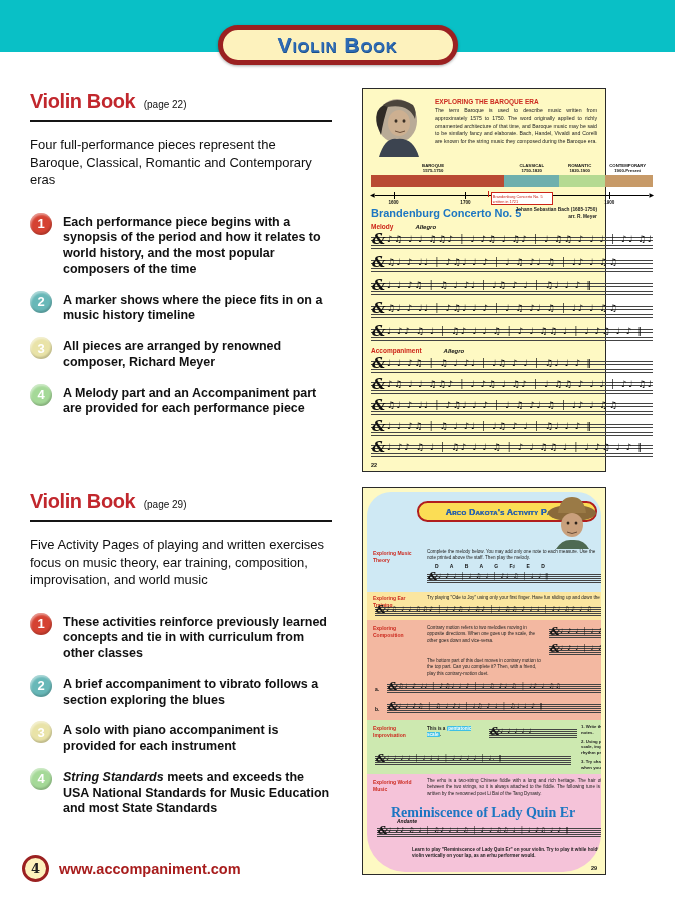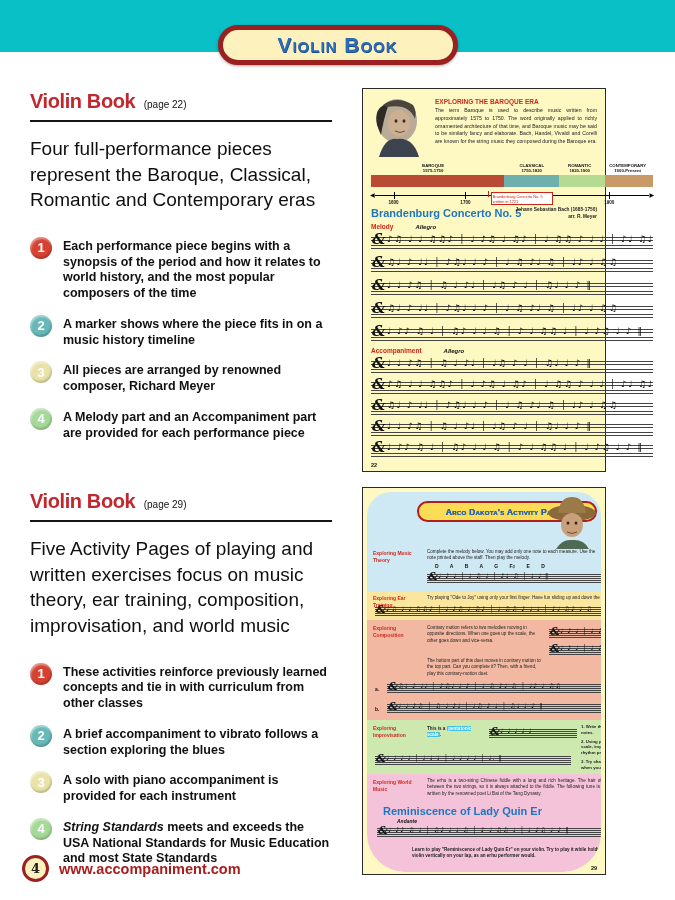--- a/index.html
+++ b/index.html
@@ -19,21 +19,21 @@
   .main-banner .t {
     font-variant:small-caps; font-weight:bold; font-size:21px; letter-spacing:1px;
     color:#2e6bb4; text-shadow:0.5px 0.5px 0 #174e8c;
   }
   
   .lsec { position:absolute; left:30px; width:302px; }
   .sec1 { top:90px; } .sec2 { top:490px; }
   .sec-head { border-bottom:2.5px solid #151515; padding-bottom:7px; }
   .sec-title { color:#c1272d; font-size:20px; font-weight:bold; letter-spacing:-0.4px; }
   .sec-pageref { color:#111; font-size:10px; font-weight:normal; margin-left:4px; }
-  .sec-intro { margin-top:14px; font-size:19px; line-height:1.35; color:#101010; }
+  .sec-intro { margin-top:14px; font-size:13px; line-height:1.35; color:#101010; }
   .items { margin-top:24px; }
   .item { display:flex; gap:11px; margin-bottom:13px; }
   .badge {
     flex:0 0 22px; width:22px; height:22px; border-radius:50%;
     display:flex; align-items:center; justify-content:center;
     color:#fff; font-weight:bold; font-size:13px;
     box-shadow:inset -1px -2px 2px rgba(0,0,0,.18), inset 1px 2px 2px rgba(255,255,255,.45);
   }
   .b-red { background:#d54232; } .b-teal { background:#68b8b8; }
   .b-cream { background:#e9e3a8; } .b-green { background:#a5d998; }
@@ -110,21 +110,21 @@
   .act-text { position:absolute; font-size:4.6px; line-height:1.4; color:#222; }
   .note-letters { position:absolute; font-size:5px; font-weight:bold; word-spacing:10px;
     white-space:nowrap; color:#111; }
   .t2 .staff { position:absolute; }
   .hl { background:#3fc0e4; color:#fff; padding:0 1.5px; border-radius:1px; }
   .duet-row { position:absolute; left:8px; width:278px; display:flex; gap:4px; align-items:center; }
   .duet-label { font-size:5px; font-weight:bold; width:8px; }
   .duet-row .staff { position:relative; flex:1; }
   .steps { position:absolute; left:214px; top:4px; width:76px; }
   .steps p { font-size:4.3px; line-height:1.35; margin-bottom:3px; font-weight:bold; color:#222; }
-  .wm-title { position:absolute; left:16px; top:31px; color:#1d76c2; font-weight:bold; font-size:11px; }
+  .wm-title { position:absolute; left:24px; top:31px; color:#1d76c2; font-weight:bold; font-size:14px;font-family:Liberation Serif, serif; }
   .wm-tempo { position:absolute; left:30px; top:44px; font-size:5px; font-weight:bold; font-style:italic; }
   .wm-caption { position:absolute; left:45px; top:73px; width:208px; font-size:4.6px;
     line-height:1.4; font-weight:bold; color:#222; }
   .t2-pagenum { position:absolute; right:8px; bottom:3px; font-size:5.5px; font-weight:bold; }
 </style>
 </head>
 <body>
 
 <div class="top-band"></div>
 <div class="main-banner">

